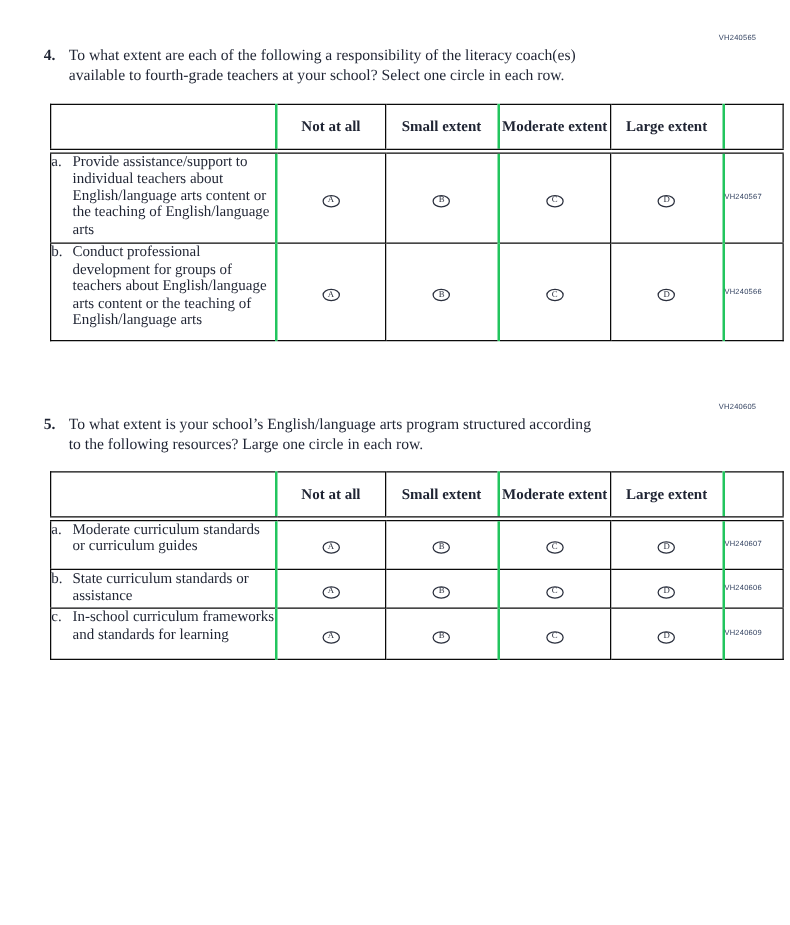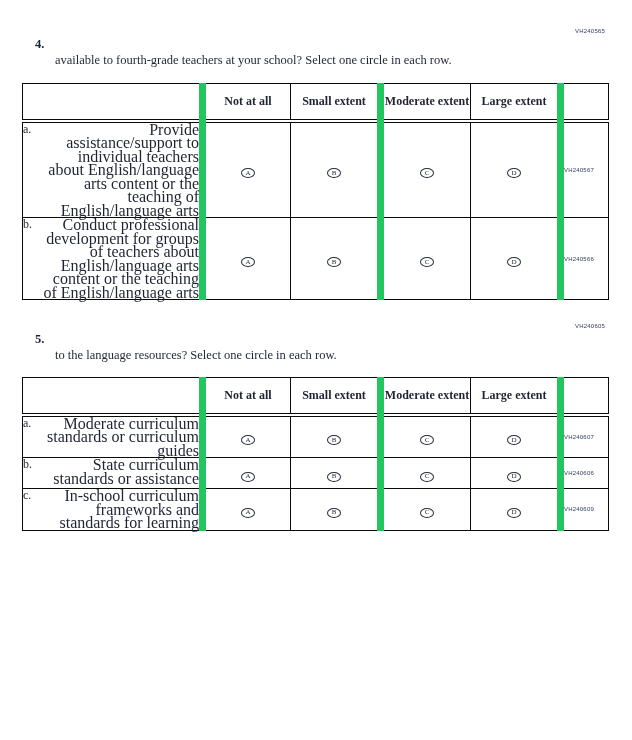--- a/index.html
+++ b/index.html
@@ -40,28 +40,28 @@
     position: absolute;
     right: 27px;
     font-family: "Liberation Sans", sans-serif;
     font-size: 6px;
     color: #31405f;
     letter-spacing: 0.2px;
   }
   
   table.q-table {
     position: absolute;
-    left: 22px;
+    left: 40px;
     width: 586px;
     border-collapse: collapse;
     table-layout: fixed;
     border: 1.5px solid #0a0a0a;
   }
   table.q-table th, table.q-table td { padding: 0; }
-  .v-thick { border-right: 7px solid #22c55e; }
+  .v-thick { border-right: 2px solid #22c55e; }
   .v-thin  { border-right: 1px solid #0a0a0a; }
   thead tr { height: 37px; }
   thead th {
     border-bottom: 4px double #0a0a0a;
     font-weight: bold;
     font-size: 12px;
     line-height: 13px;
     text-align: center;
     vertical-align: middle;
     padding: 0 8px;
@@ -72,23 +72,22 @@
     padding: 2px 2px 2px 4px;
   }
   .label-wrap { display: flex; }
   .row-letter {
     font-size: 12px;
     line-height: 13.5px;
     width: 17px;
     flex-shrink: 0;
   }
   .row-label {
-    font-size: 16px;
+    font-size: 12px;
     line-height: 13.5px;
-    text-align: right;
   }
   td.opt-cell {
     text-align: center;
     vertical-align: middle;
   }
   .answer-circle {
     display: inline-flex;
     align-items: center;
     justify-content: center;
     width: 14px;
@@ -131,21 +130,21 @@
 </style>
 </head>
 <body>
 
 <div class="page">
 
   <span class="q-code" id="code-q4">VH240565</span>
 
   <div class="question" id="question-4">
     <span class="q-number">4.</span>
-    <span class="q-text"><br>
+    <span class="q-text"><span>To what extent are each of the following a responsibility of the literacy coach(es)</span><br>
       <span>available to fourth-grade teachers at your school? Select </span><span class="bold">one</span><span> circle in each row.</span></span>
   </div>
 
   <table class="q-table" id="table-q4">
     <colgroup>
       <col class="c-label">
         <col class="c-opt1">
         <col class="c-opt">
         <col class="c-opt">
         <col class="c-opt">
@@ -220,22 +219,22 @@
         </td>
         <td class="code-cell">VH240566</td>
       </tr>
     </tbody>
   </table>
 
   <span class="q-code" id="code-q5">VH240605</span>
 
   <div class="question" id="question-5">
     <span class="q-number">5.</span>
-    <span class="q-text"><br>
-      <span>to the language resources? Select </span><span class="bold">one</span><span> circle in each row.</span></span>
+    <span class="q-text"><span>To what extent is your school’s English/language arts program structured according</span><br>
+      <span>to the following resources? Large </span><span class="bold">one</span><span> circle in each row.</span></span>
   </div>
 
   <table class="q-table" id="table-q5">
     <colgroup>
       <col class="c-label">
         <col class="c-opt1">
         <col class="c-opt">
         <col class="c-opt">
         <col class="c-opt">
         <col class="c-code">

